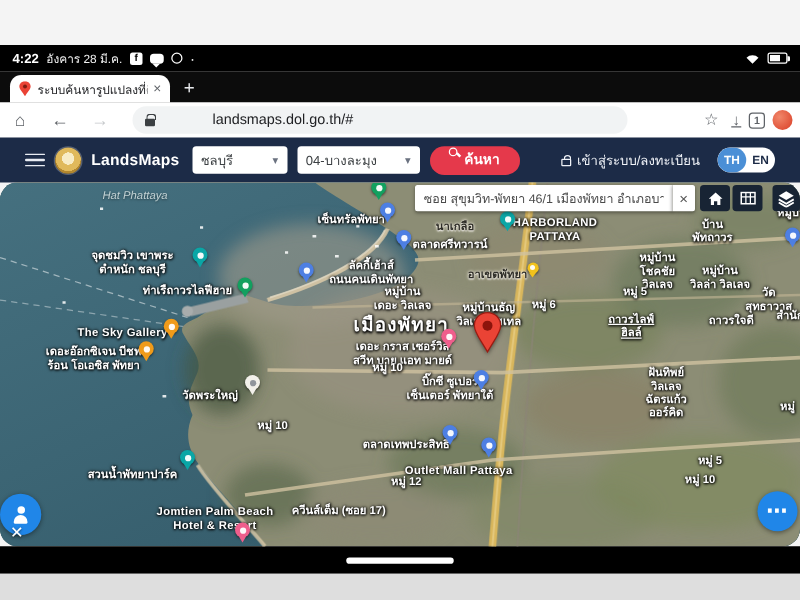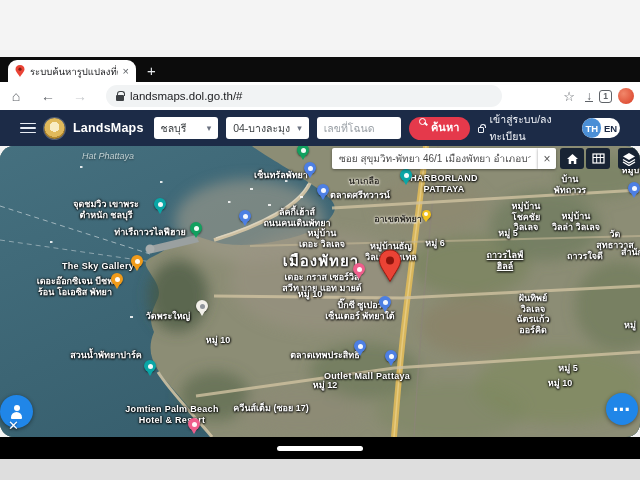--- a/index.html
+++ b/index.html
@@ -31,21 +31,21 @@
   .tab-title{flex:1;font-size:9.5px;color:#202124;white-space:nowrap;overflow:hidden;}
   .tab-close{font-size:11px;color:#5f6368;line-height:1;}
   .newtab{position:absolute;left:147px;top:3px;color:#e8eaed;font-size:15px;line-height:22px;}
 
   
   .omnibox{position:absolute;left:0;top:82px;width:640px;height:28px;background:#fff;display:flex;align-items:center;}
   .ob-ic{width:32px;text-align:center;font-size:14px;color:#5f6368;line-height:1;}
   .ob-ic.disabled{color:#c7cacd;}
   .urlpill{position:absolute;left:106px;top:3px;width:396px;height:22px;background:#f1f3f4;border-radius:11px;
     display:flex;align-items:center;gap:6px;padding:0 10px;}
-  .url-text{font-size:11.5px;color:#202124;}
+  .url-text{font-size:11.5px;color:#202124;margin-left:40px;}
   .lock{width:8px;height:6px;background:#3c4043;border-radius:1px;position:relative;margin-top:3px;flex:0 0 auto;}
   .lock::before{content:"";position:absolute;left:1.3px;top:-4px;width:5.4px;height:4px;border:1.2px solid #3c4043;
     border-bottom:none;border-radius:3px 3px 0 0;}
   .ob-right{position:absolute;right:6px;top:0;height:28px;display:flex;align-items:center;gap:6px;}
   .ob-star{font-size:13px;color:#5f6368;width:20px;text-align:center;}
   .ob-dl{font-size:12px;color:#5f6368;border-bottom:1.5px solid #5f6368;line-height:10px;padding:0 1px;}
   .tabcount{width:13px;height:13px;border:1.6px solid #5f6368;border-radius:3px;font-size:8.5px;color:#5f6368;
     display:flex;align-items:center;justify-content:center;font-weight:700;}
   .avatar{width:16px;height:16px;border-radius:50%;background:radial-gradient(circle at 35% 35%,#f1876a,#d93d25);}
 
@@ -126,20 +126,36 @@
   
   .navbar{position:absolute;left:0;top:437px;width:640px;height:22px;background:#000;}
   .nav-pill{position:absolute;left:277px;top:9px;width:86px;height:5px;background:#fff;border-radius:3px;}
   .band-bottom{position:absolute;left:0;top:459px;width:640px;height:21px;background:#dedede;}
 </style>
 </head>
 <body>
 
 <div class="stage">
 
+  <div class="statusbar">
+    <span class="sb-time">4:22</span>
+    <span class="sb-date">อังคาร 28 มี.ค.</span>
+    <span class="sb-fb">f</span>
+    <span class="sb-bubble"></span>
+    <span class="sb-circle"></span>
+    <span class="sb-dot">·</span>
+    <span class="sb-right">
+      <svg width="12" height="10">
+          <path d="M6 9 L1.2 4.2 A6.8 6.8 0 0 1 10.8 4.2 Z" fill="#fff"></path>
+        </svg>
+      <span class="battery">
+          <i></i>
+        </span>
+    </span>
+  </div>
 
   <div class="tabstrip">
     <div class="tab">
       <svg width="10" height="12">
           <path d="M5 0 C2.2 0 .5 2 .5 4.2 C.5 6.5 3 8.5 5 12 C7 8.5 9.5 6.5 9.5 4.2 C9.5 2 7.8 0 5 0 Z" fill="#ea4335"></path>
           <circle cx="5" cy="4.2" r="1.6" fill="#7f1d12"></circle>
         </svg>
       <span class="tab-title">ระบบค้นหารูปแปลงที่ดิน (Lan</span>
       <span class="tab-close">×</span>
     </div>
@@ -172,21 +188,20 @@
     <span class="dol-logo"></span>
     <span class="brand">LandsMaps</span>
     <div class="selbox sel-province">
       <span>ชลบุรี</span>
       <span class="chev">▾</span>
     </div>
     <div class="selbox sel-district">
       <span>04-บางละมุง</span>
       <span class="chev">▾</span>
     </div>
-    <input class="deed-input" placeholder="เลขที่โฉนด" style="">
     <button class="btn-search">
       <span class="mag"></span>
       <span>ค้นหา</span>
     </button>
     <div class="login">
       <span class="lock-light"></span>
       <span>เข้าสู่ระบบ/ลงทะเบียน</span>
     </div>
     <div class="lang">
       <span class="lang-th">TH</span>
@@ -268,21 +283,21 @@
 
     <div>
         <div class="mlabel lbl-sea" style="left: 108px; top: 5px;">Hat Phattaya</div>
         <div class="mlabel" style="left: 106px; top: 53px;">จุดชมวิว เขาพระ
 ตำหนัก ชลบุรี</div>
         <div class="mlabel" style="left: 150px; top: 81px;">ท่าเรืถาวรไลฟีฮาย</div>
         <div class="mlabel lbl-en" style="left: 98px; top: 115px;">The Sky Gallery</div>
         <div class="mlabel" style="left: 75px; top: 130px;">เดอะอ๊อกซิเจน บีชฟ
 ร้อน โอเอซิส พัทยา</div>
         <div class="mlabel" style="left: 168px; top: 165px;">วัดพระใหญ่</div>
-        <div class="mlabel" style="left: 106px; top: 204px;">สวนน้ำพัทยาปาร์ค</div>
+        <div class="mlabel" style="left: 106px; top: 228px;">สวนน้ำพัทยาปาร์ค</div>
         <div class="mlabel lbl-en" style="left: 172px; top: 258px;">Jomtien Palm Beach
 Hotel &amp; Resort</div>
         <div class="mlabel" style="left: 271px; top: 257px;">ควีนส์เต็ม (ซอย 17)</div>
         <div class="mlabel lbl-big" style="left: 321px; top: 106px;">เมืองพัทยา</div>
         <div class="mlabel lbl-dark" style="left: 364px; top: 30px;">นาเกลือ</div>
         <div class="mlabel lbl-en" style="left: 444px; top: 27px;">HARBORLAND
 PATTAYA</div>
         <div class="mlabel" style="left: 281px; top: 24px;">เซ็นทรัลพัทยา</div>
         <div class="mlabel" style="left: 285px; top: 61px; margin-left: 12px;">ลัคกี้เฮ้าส์
 ถนนคนเดินพัทยา</div>

